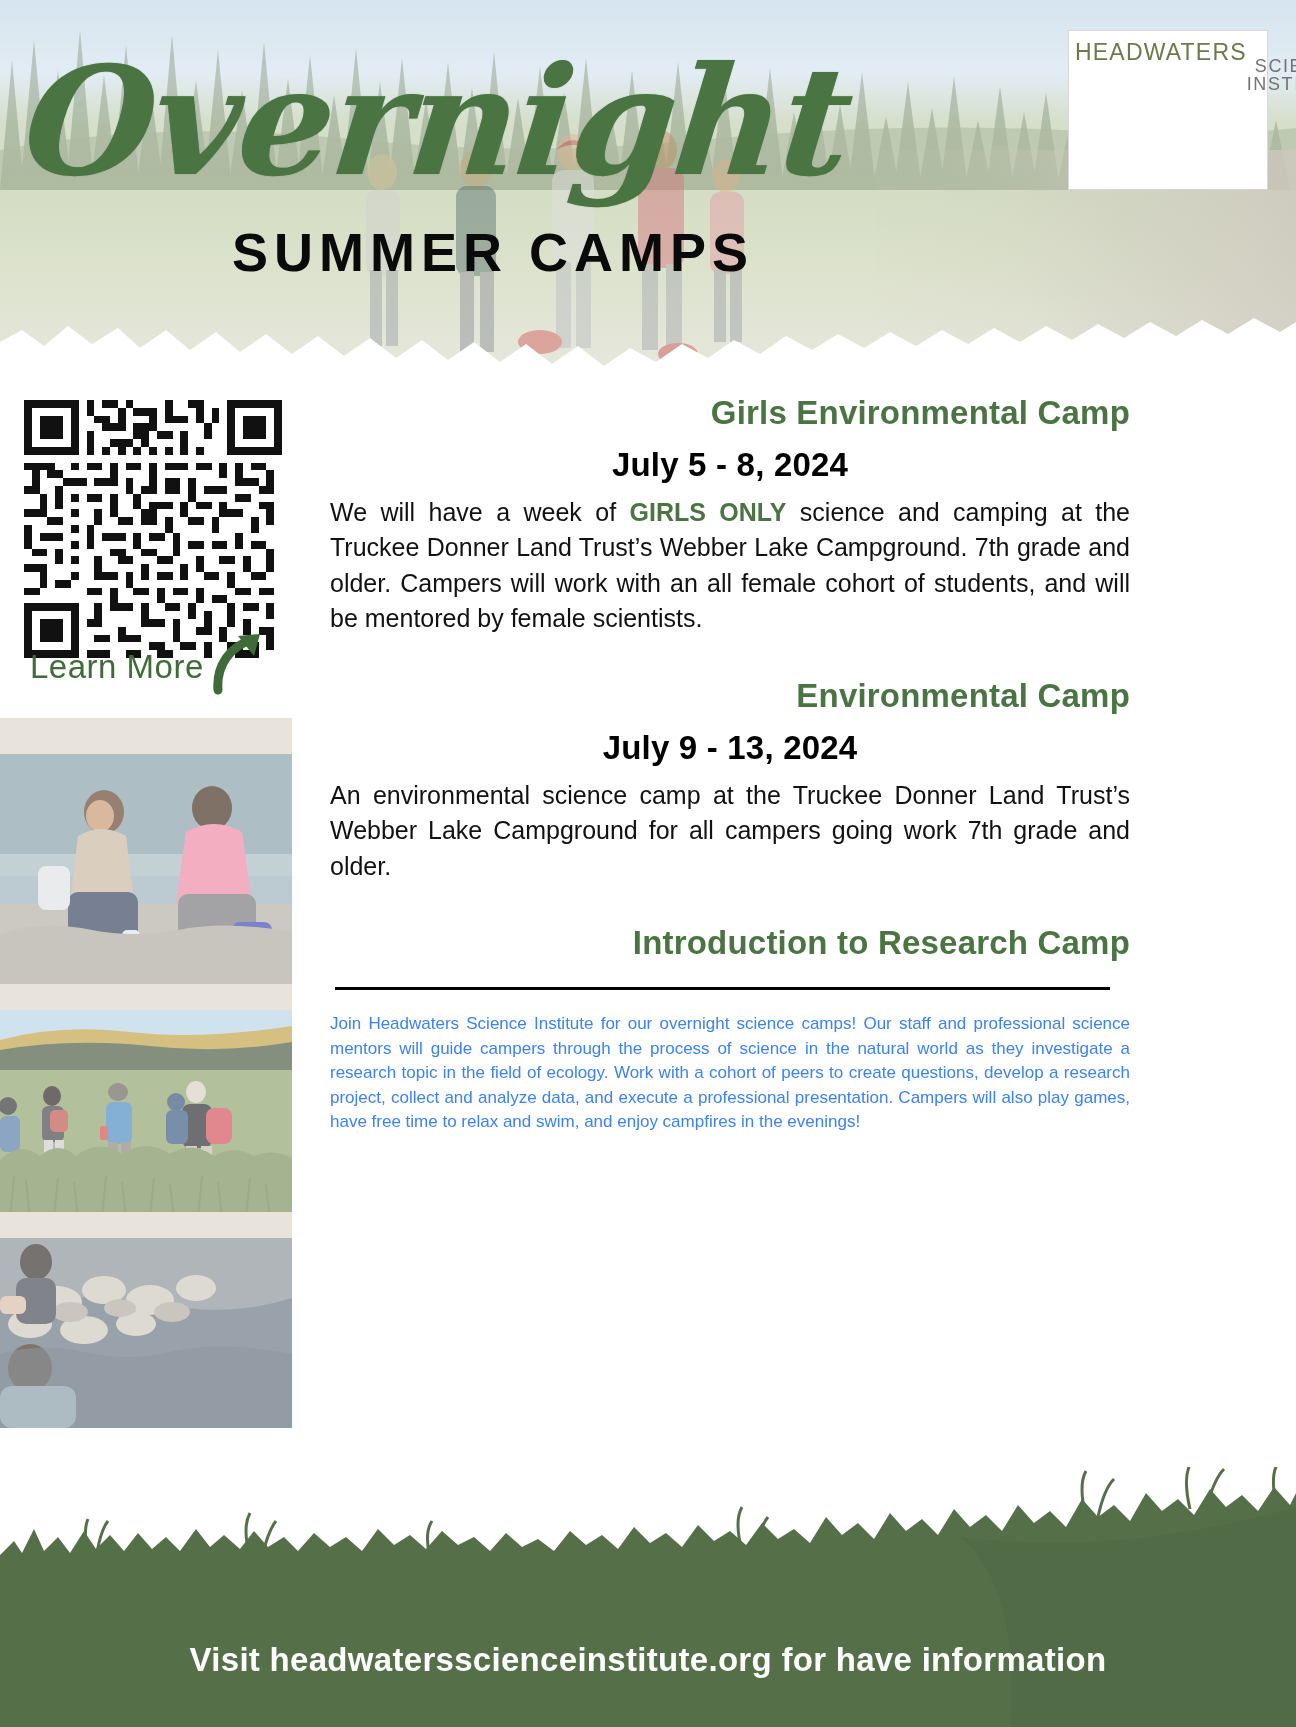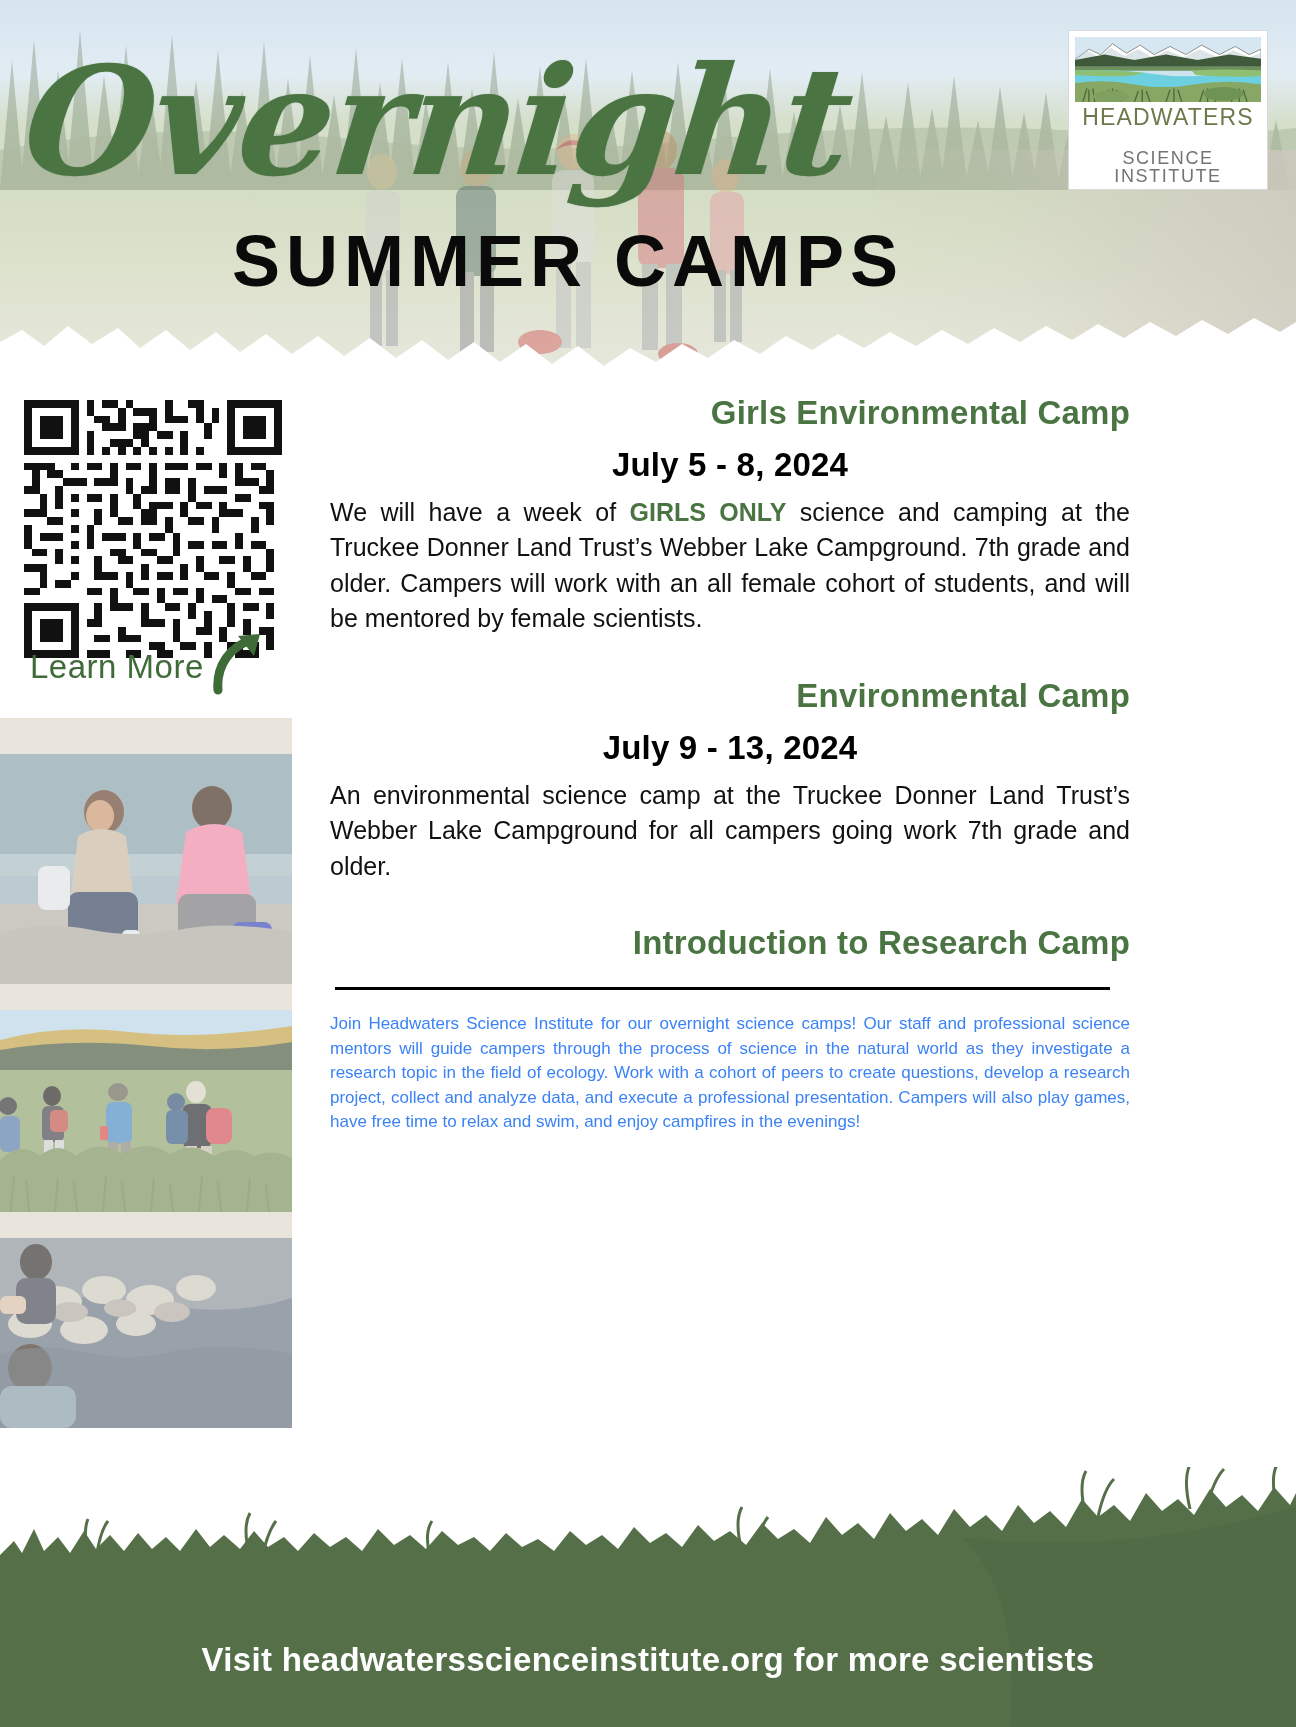--- a/index.html
+++ b/index.html
@@ -64,37 +64,37 @@
     color: #4a7543;
     letter-spacing: -2px;
     transform: skewX(-6deg);
     text-shadow: 0 0 1px rgba(74,117,67,.6);
   }
   .hero-title-main {
     position: absolute;
     left: 232px; top: 225px;
     font-family: "Liberation Sans", sans-serif;
     font-weight: 700;
-    font-size: 72px;
+    font-size: 54px;
     letter-spacing: 6px;
     color: #0a0a0a;
     line-height: 1;
   }
 
   
   .logo-box {
     position: absolute;
     right: 28px; top: 30px;
     width: 200px; height: 160px;
     background: #ffffff;
     border: 1px solid #d8d8d8;
     box-sizing: border-box;
     padding: 6px 6px 4px 6px;
     display: flex;
-    flex-direction: column;
+    flex-direction: row;
   }
   .logo-art {
     width: 100%;
     height: 96px;
     display: block;
   }
   .logo-word1 {
     font-family: "Liberation Sans", sans-serif;
     font-weight: 400;
     font-size: 23px;
@@ -739,16 +739,16 @@
           <path d="M742,84 q-8,-30 0,-44"></path>
         <path d="M754,84 q6,-24 14,-34"></path>
           <path d="M1086,50 q-8,-32 0,-46"></path>
         <path d="M1098,50 q6,-28 16,-38"></path>
           <path d="M1190,42 q-8,-34 2,-48"></path>
         <path d="M1206,42 q8,-30 18,-40"></path>
           <path d="M1276,36 q-6,-28 2,-40"></path>
       </g>
       <path d="M960,70 Q1020,120 1010,260 L1296,260 L1296,40 Q1120,90 960,70 Z" fill="#4e6745" opacity=".45"></path>
     </svg>
-    <div class="footer-text">Visit headwatersscienceinstitute.org for more scientists</div>
+    <div class="footer-text">Visit headwatersscienceinstitute.org for have information</div>
   </div>
 
 </div>
 
 </body></html>

